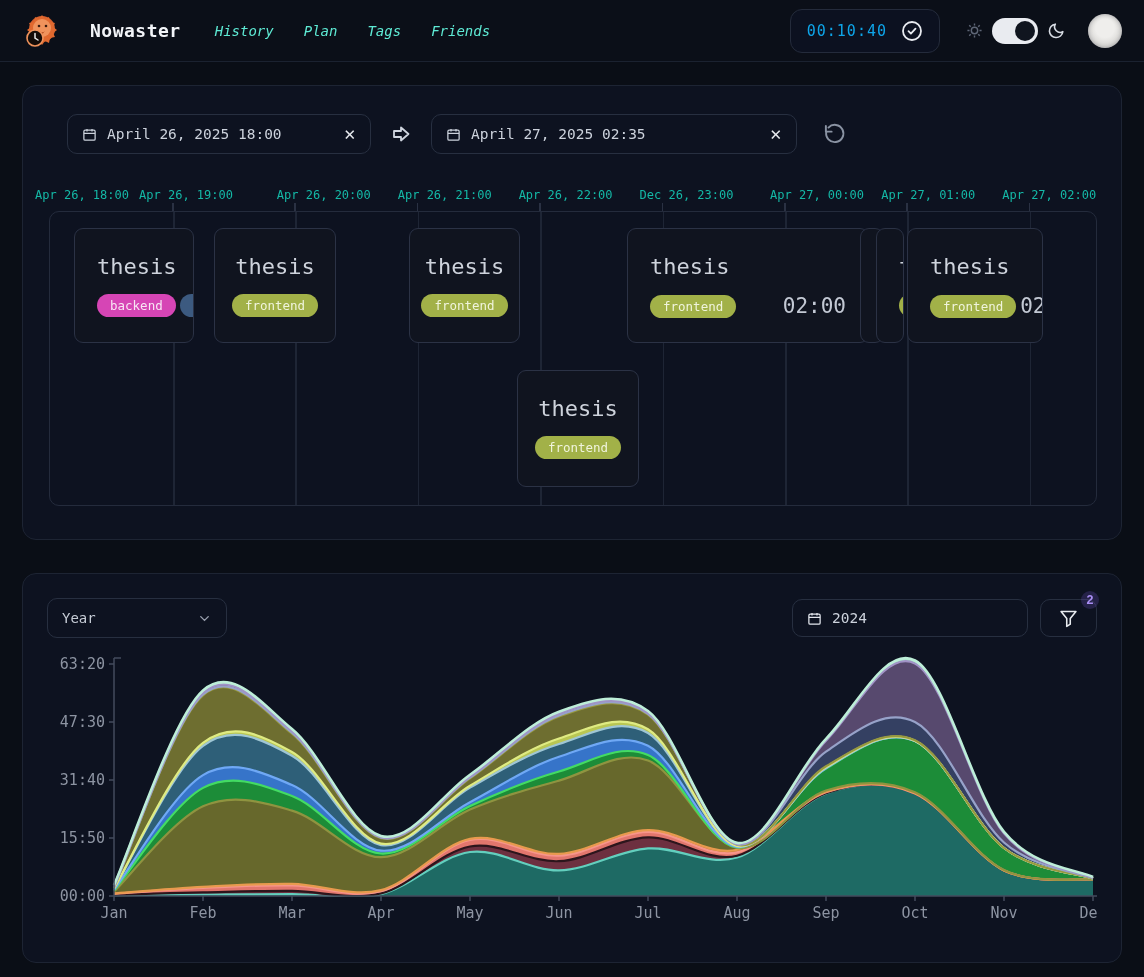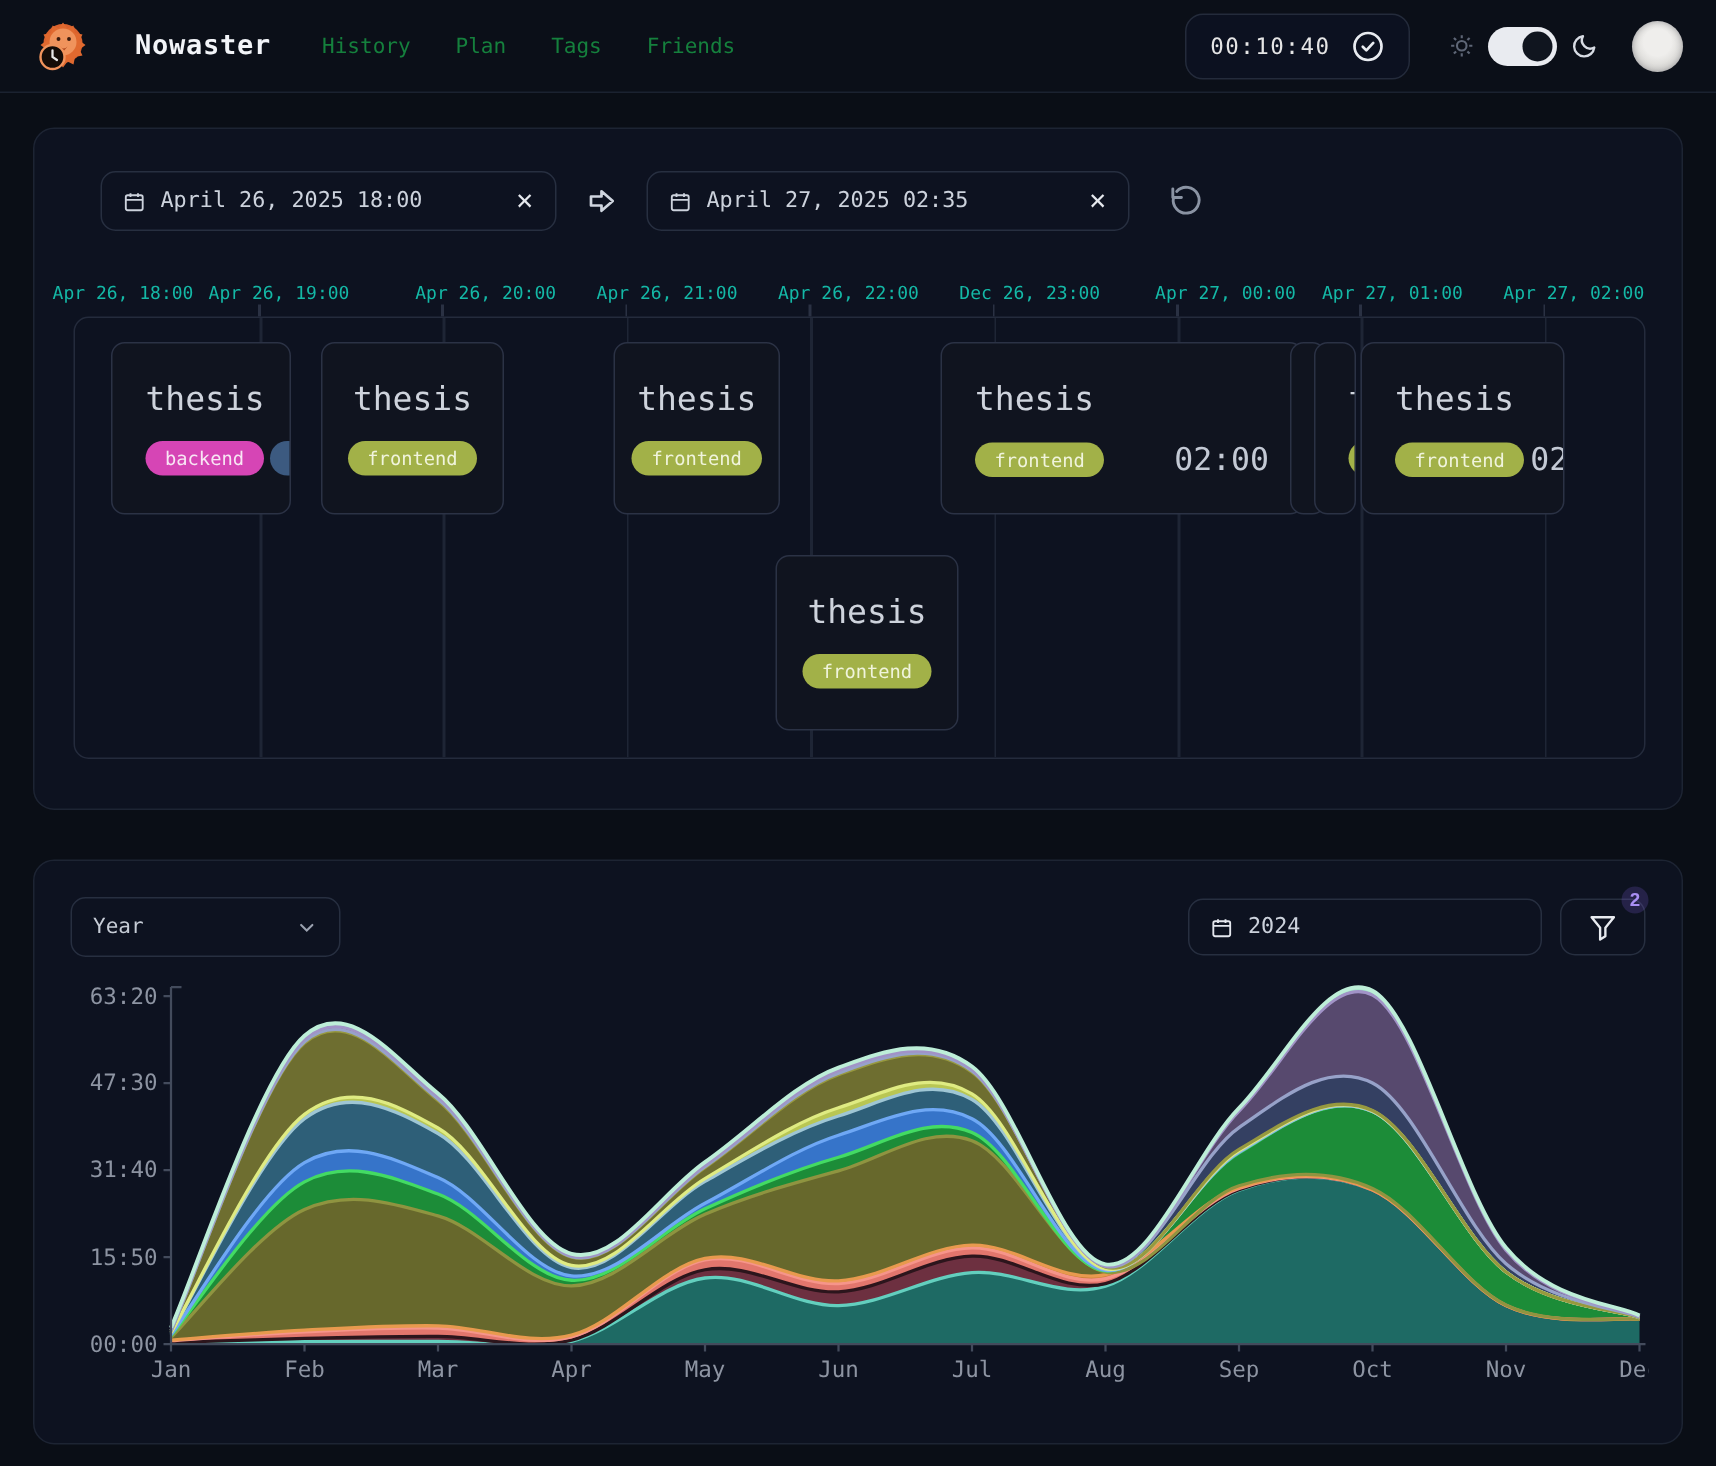--- a/index.html
+++ b/index.html
@@ -5,42 +5,42 @@
   * { margin:0; padding:0; box-sizing:border-box; }
   html,body { width:1144px; height:977px; overflow:hidden; }
   body { background:#0a0e16; font-family:"DejaVu Sans Mono", monospace; color:#c9cfd9; }
 
   
   .nav { height:62px; background:#0b0f18; border-bottom:1px solid #1b2230;
          display:flex; align-items:center; padding:0 22px; }
   .brand { display:flex; align-items:center; gap:10px; margin-left:30px; }
   .brand-name { font-size:18px; font-weight:bold; color:#f2f4f8; letter-spacing:.5px; }
   .nav-links { display:flex; gap:30px; margin-left:34px; }
-  .nav-link { font-size:14px; color:#15803d; cursor:pointer; }
+  .nav-link { font-size:14px; color:#5eead4; cursor:pointer;font-style:italic; }
   .nav-right { margin-left:auto; display:flex; align-items:center; }
   .timer-pill { display:flex; align-items:center; gap:14px; height:44px; padding:0 16px;
                 border:1px solid #242b3b; border-radius:12px; background:#0c1120; cursor:pointer; }
-  .timer-text { font-size:15px; color:#e5e5e5; letter-spacing:1px; }
+  .timer-text { font-size:15px; color:#0ea5e9; letter-spacing:1px; }
   .theme-group { display:flex; align-items:center; gap:9px; margin-left:26px; }
   .switch { width:46px; height:26px; border-radius:13px; background:#e9ebf0; position:relative; cursor:pointer; }
   .switch .knob { position:absolute; top:3px; right:3px; width:20px; height:20px; border-radius:50%; background:#10151f; }
   .avatar { width:34px; height:34px; border-radius:50%; margin-left:22px; cursor:pointer;
             background:radial-gradient(circle at 50% 42%, #efeeec 0 35%, #d6d5d2 70%, #c3c2bf 100%);
             box-shadow:inset 0 0 4px rgba(80,80,90,.45); }
 
   
   .panel { background:#0d1220; border:1px solid #1d2433; border-radius:14px; margin:0 22px; }
   .panel-sessions { margin-top:23px; height:455px; padding:28px 24px 0; }
   .panel-stats { margin-top:33px; height:390px; padding:24px 24px 0; }
 
   
   .range-row { display:flex; align-items:center; gap:18px; padding-left:20px; height:40px; }
   .picker { display:flex; align-items:center; gap:10px; height:40px; border:1px solid #272f40;
             border-radius:10px; padding:0 14px; cursor:pointer; }
-  .picker-start { width:304px; } .picker-end { width:322px; }
+  .picker-start { width:304px; } .picker-end { width:366px; }
   .picker-text { font-size:14.5px; color:#ccd2dc; white-space:nowrap; }
   .x-btn { margin-left:auto; background:none; border:none; color:#e6e9ee; font-size:15px; cursor:pointer; line-height:1; }
   .icon-btn { background:none; border:none; cursor:pointer; display:flex; align-items:center; }
 
   
   .tl-wrap { position:relative; width:1048px; margin:34px 0 0 2px; }
   .tl-headers { position:relative; height:14px; }
   .tl-col-label { position:absolute; transform:translateX(-50%); font-size:12px; color:#14b8a6; white-space:nowrap; }
   .tl-ticks { position:relative; height:9px; }
   .tl-tick { position:absolute; top:1px; width:1.5px; height:8px; background:#2a3143; }

